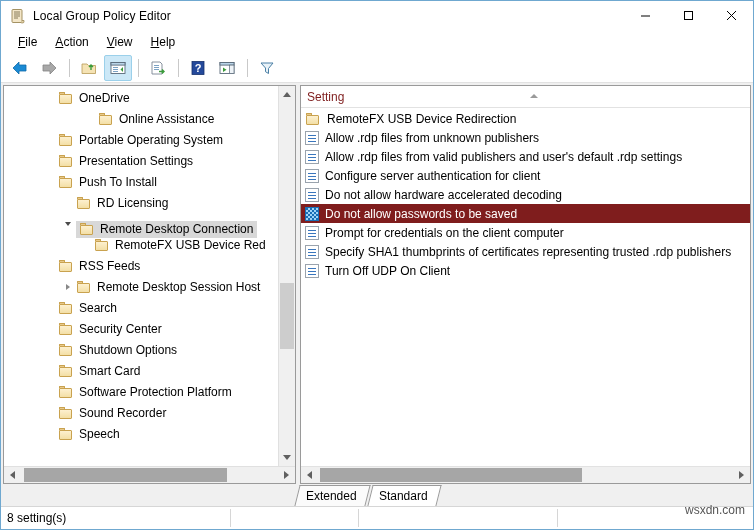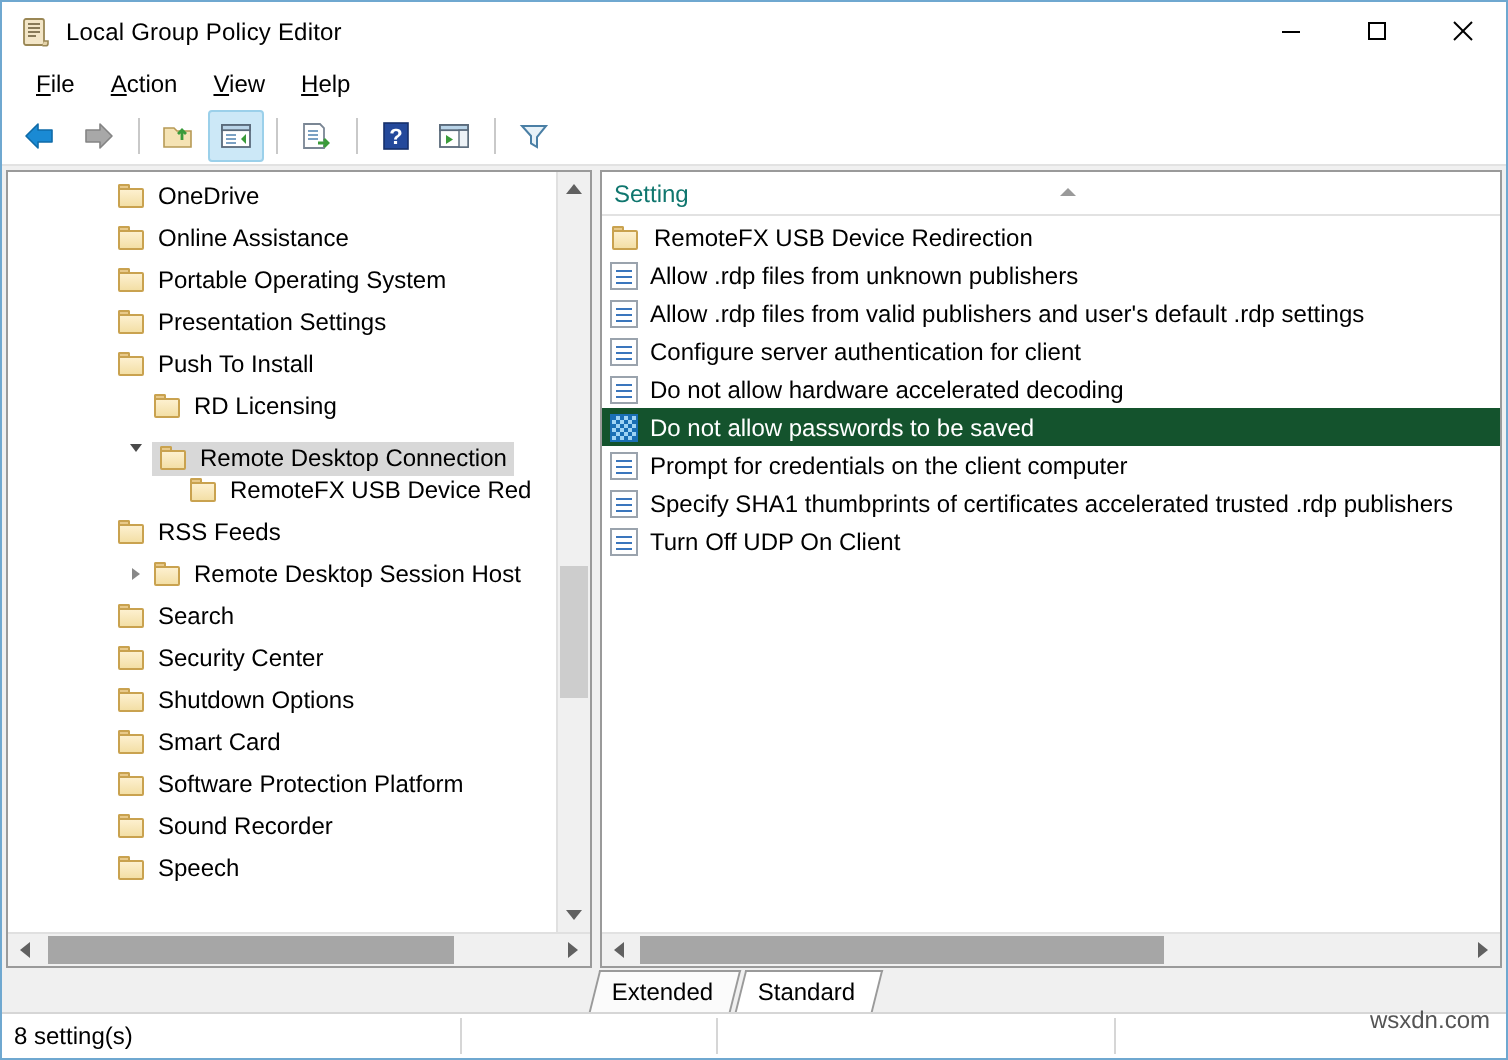--- a/index.html
+++ b/index.html
@@ -234,21 +234,21 @@
   .list-header {
     height: 21px; min-height: 21px;
     border-bottom: 1px solid #e2e2e2;
     display: flex;
     align-items: center;
     background: #ffffff;
     position: relative;
   }
   .col-setting {
     font-size: 12px;
-    color: #0f766e;
+    color: #7f1d1d;
     padding-left: 6px;
     flex: 1;
     position: relative;
   }
   .sort-arrow {
     position: absolute;
     left: 229px;
     top: 4px;
     width: 0; height: 0;
     border-bottom: 4px solid #9a9a9a;
@@ -264,21 +264,21 @@
   .list-row {
     height: 19px;
     display: flex;
     align-items: center;
     font-size: 12px;
     color: #000;
     white-space: nowrap;
     padding-left: 4px;
   }
   .list-row.selected {
-    background: #14532d;
+    background: #7f1d1d;
     color: #ffffff;
   }
   .policy-icon {
     width: 14px; height: 14px;
     flex: 0 0 14px;
     margin-right: 6px;
     position: relative;
     background: #ffffff;
     border: 1px solid #9aa3ad;
     box-sizing: border-box;
@@ -475,21 +475,21 @@
     <div class="pane tree-pane">
       <div class="tree-wrap">
         <div class="tree-scroll" id="tree-list">
             <div class="tree-row" style="padding-left: 38px;">
               <div class="expander"></div>
               <span class="tree-label-bg" style="display: inline-flex; align-items: center;">
                 <span class="folder"></span>
                 <span class="tree-label">OneDrive</span>
               </span>
             </div>
-            <div class="tree-row" style="padding-left: 38px;">
+            <div class="tree-row" style="padding-left: 38px; margin-left: 40px;">
               <div class="expander"></div>
               <span class="tree-label-bg" style="display: inline-flex; align-items: center;">
                 <span class="folder"></span>
                 <span class="tree-label">Online Assistance</span>
               </span>
             </div>
             <div class="tree-row" style="padding-left: 38px;">
               <div class="expander"></div>
               <span class="tree-label-bg" style="display: inline-flex; align-items: center;">
                 <span class="folder"></span>
@@ -680,21 +680,21 @@
               <i></i>
             </span>
             <span>Prompt for credentials on the client computer</span>
           </div>
           <div class="list-row">
             <span class="policy-icon">
               <i></i>
               <i></i>
               <i></i>
             </span>
-            <span>Specify SHA1 thumbprints of certificates accelerated trusted .rdp publishers</span>
+            <span>Specify SHA1 thumbprints of certificates representing trusted .rdp publishers</span>
           </div>
           <div class="list-row">
             <span class="policy-icon">
               <i></i>
               <i></i>
               <i></i>
             </span>
             <span>Turn Off UDP On Client</span>
           </div>
         </div>

